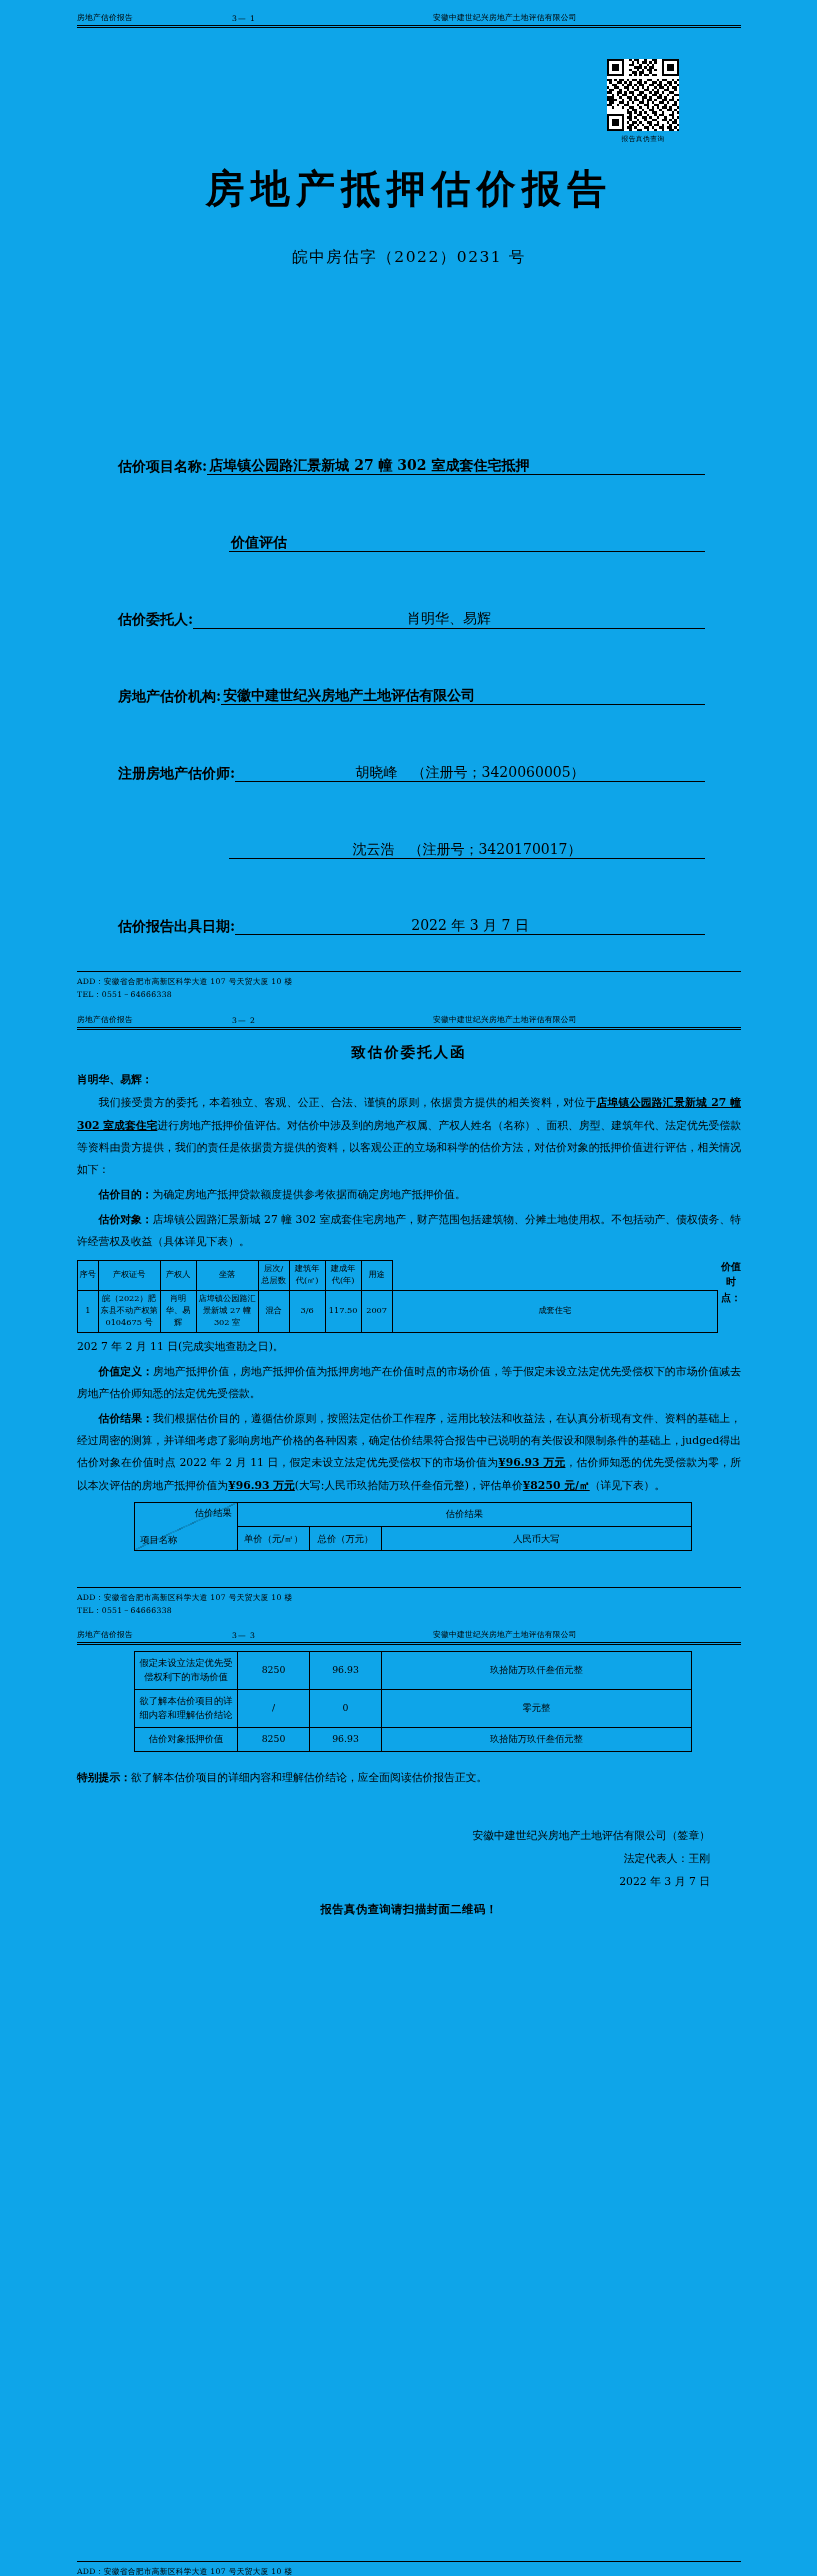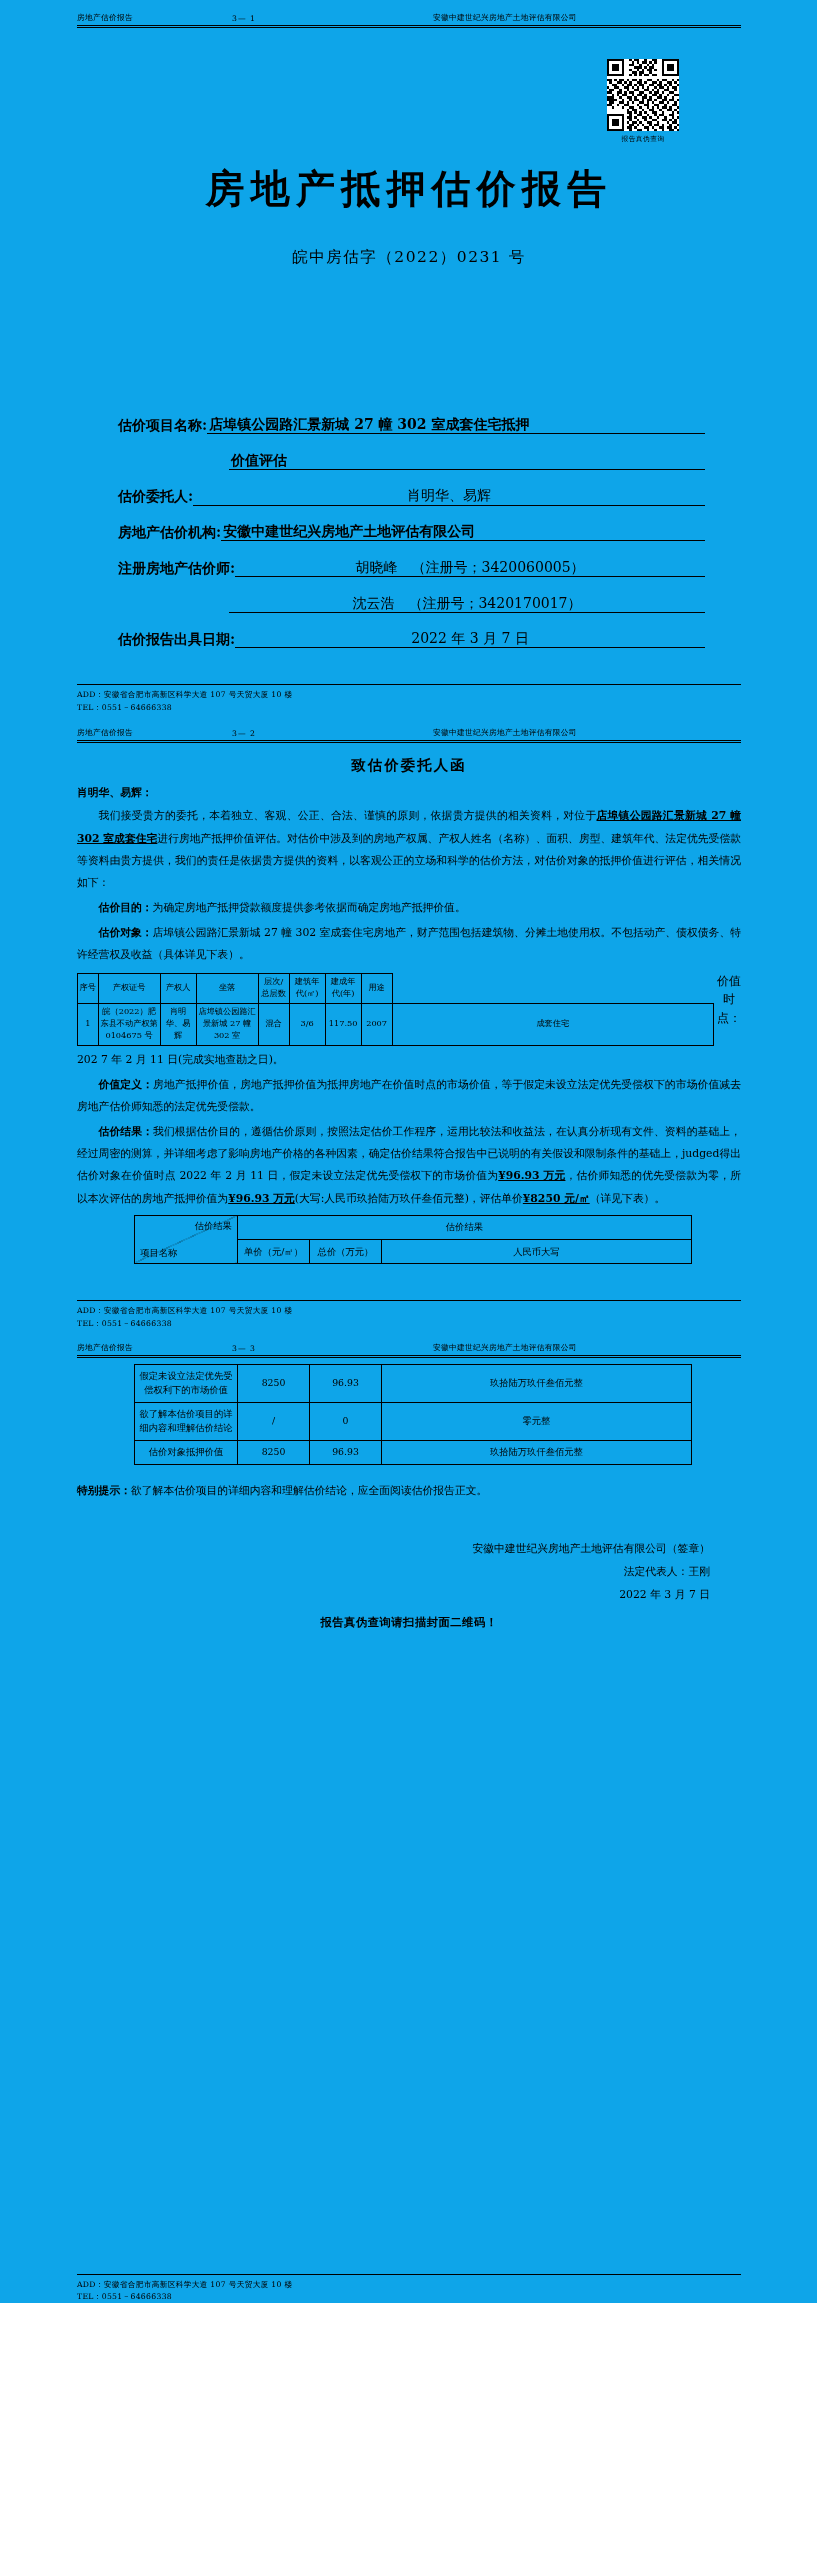--- a/index.html
+++ b/index.html
@@ -73,20 +73,21 @@
     font-weight:700;
     white-space:nowrap;
     flex:0 0 auto;
     padding-bottom:1.5px;
   }
   .info-value{
     flex:1 1 auto;
     border-bottom:1px solid #000;
     padding:0 2.1px 1.5px 2.1px;
     font-weight:700;
+    margin-top:41px;
   }
   .info-value.center{ text-align:center; font-weight:400;}
   .info-value.indent{ text-align:left; }
   .info-cont{
     display:flex;
     margin-bottom:18.5px;
   }
   .info-cont .spacer{ flex:0 0 111px; }
 
   .addr-foot{
@@ -136,22 +137,22 @@
     padding:2.6px 1.5px;
     line-height:1.45;
     font-weight:400;
   }
   table.grid th{ font-size:8.2px; }
 
   .prop-wrap{ display:flex; align-items:flex-start; }
   .prop-wrap .tbl{ flex:1 1 auto; }
   .prop-wrap .side{
     flex:0 0 20.6px;
-    font-size:12px;
-    font-weight:400;
+    font-size:10px;
+    font-weight:700;
     line-height:1.55;
     padding-left:3.1px;
     padding-top:2.1px;
     text-align:center;
   }
 
   
   table.res{
     border-collapse:collapse;
     width:84%;

